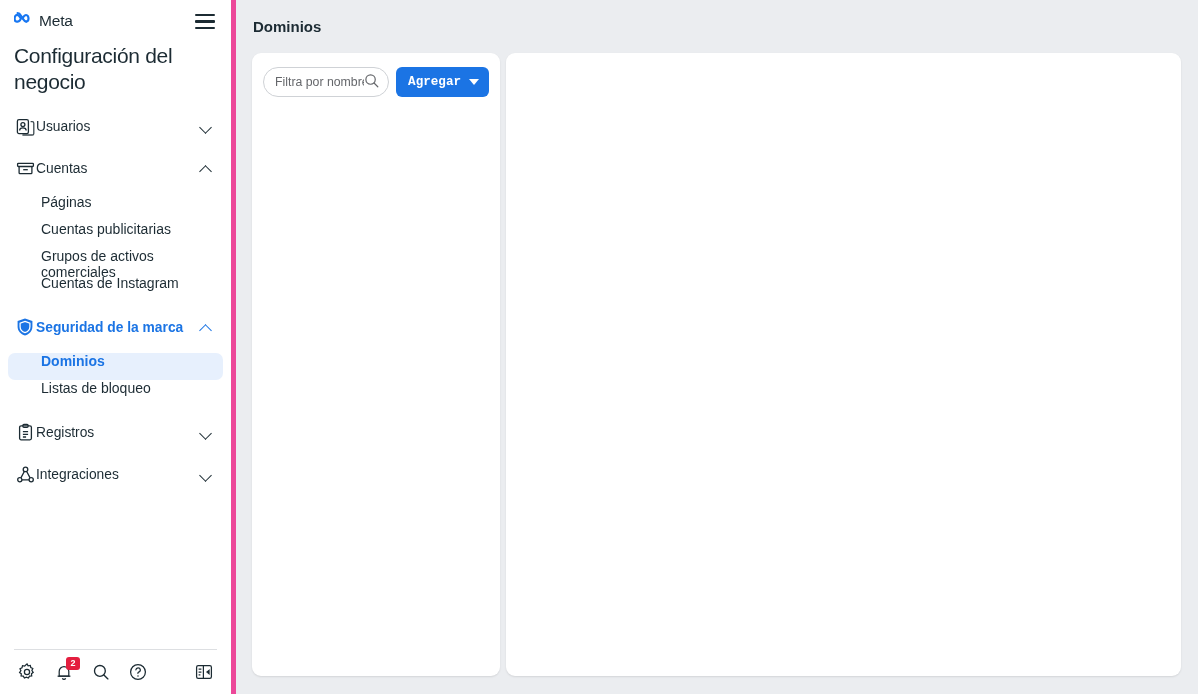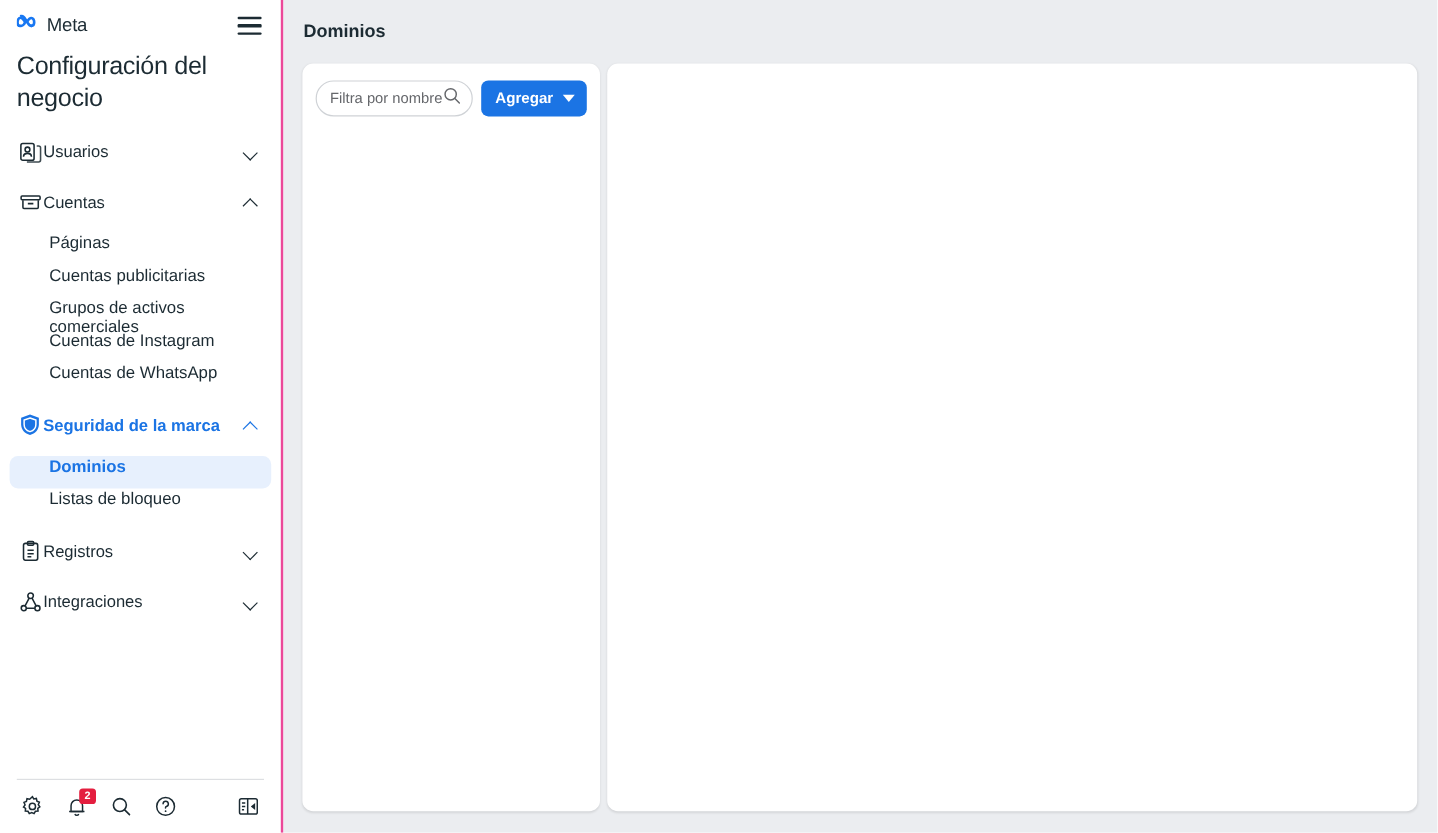--- a/index.html
+++ b/index.html
@@ -17,21 +17,21 @@
     width: 1198px;
     height: 694px;
     background: #ffffff;
   }
 
   
   .sidebar {
     width: 236px;
     height: 694px;
     background: #ffffff;
-    border-right: 2px solid #ec4899;
+    border-right: 5px solid #ec4899;
     display: flex;
     flex-direction: column;
     position: relative;
     flex: 0 0 236px;
   }
 
   .sidebar-top {
     padding: 10px 14px 0 14px;
   }
 
@@ -320,21 +320,21 @@
     color: #fff;
     border: none;
     border-radius: 6px;
     font-size: 12.6px;
     font-weight: 700;
     padding: 0 10px 0 12px;
     display: flex;
     align-items: center;
     gap: 8px;
     cursor: pointer;
-    font-family: Liberation Sans, sans-serif;
+    font-family: Liberation Mono, monospace;
     white-space: nowrap;
   }
   .btn-add .caret {
     width: 0; height: 0;
     border-left: 5px solid transparent;
     border-right: 5px solid transparent;
     border-top: 6px solid #ffffff;
   }
 </style>
 </head>
@@ -402,23 +402,20 @@
           <span>Páginas</span>
         </div>
         <div class="subitem">
           <span>Cuentas publicitarias</span>
         </div>
         <div class="subitem">
           <span>Grupos de activos comerciales</span>
         </div>
         <div class="subitem">
           <span>Cuentas de Instagram</span>
-        </div>
-        <div class="subitem">
-          <span>Cuentas de WhatsApp</span>
         </div>
         <div class="sub-pad-bot"></div>
       </div>
 
 
       <div class="nav-group">
         <div class="nav-row active">
           <span class="icon">
             <svg width="20" height="20" viewBox="0 0 20 20">
               <path d="M10 1.4 L17.4 4.1 V9.6 C17.4 14.2 14.3 17.3 10 18.6 C5.7 17.3 2.6 14.2 2.6 9.6 V4.1 Z" fill="#1b74e4"></path>

